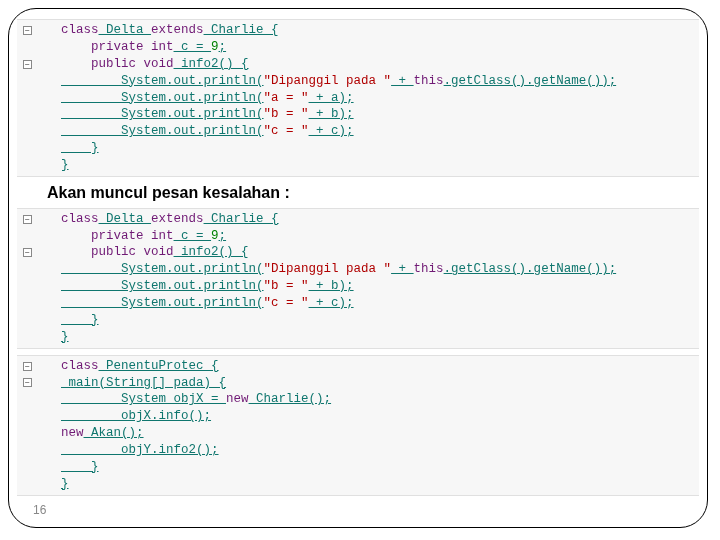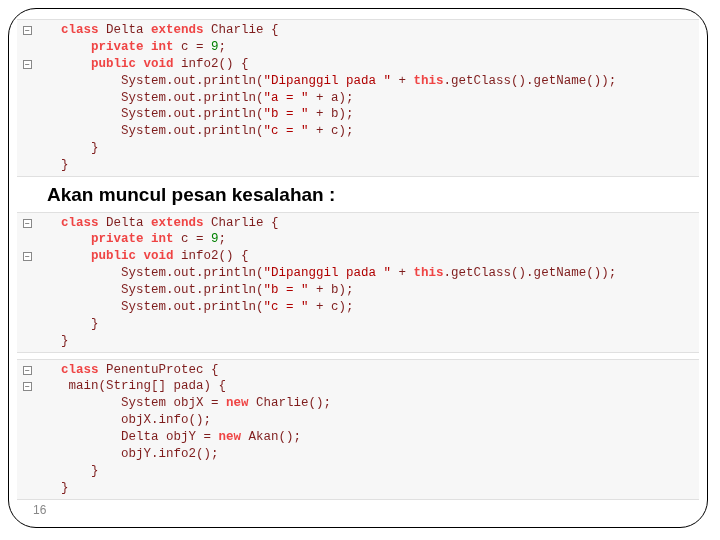--- a/index.html
+++ b/index.html
@@ -47,27 +47,27 @@
     width: 9px;
     height: 9px;
     border: 1px solid #888;
     background: #fff;
     font-size: 8px;
     line-height: 7px;
     text-align: center;
     color: #555;
     font-family: monospace;
   }
-  .kw { color: #ef4444; font-weight: 700; }
+  .kw { color: #701a75; font-weight: 400; }
   .str { color: #b00000; }
   .num { color: #008000; }
-  .plain { color: #7f1d1d; }
+  .plain { color: #0f766e; text-decoration: underline; }
   .explain {
     font-family: Arial, sans-serif;
-    font-size: 19px;
+    font-size: 16px;
     font-weight: 700;
     color: #000;
     margin: 2px 0 4px 30px;
     line-height: 1.3;
   }
   .page-badge {
     position: absolute;
     bottom: 10px;
     left: 24px;
     font-size: 12px;
@@ -169,21 +169,21 @@
     <div class="code-line">
       <span class="gutter"></span>
       <span class="plain">        System objX = </span><span class="kw">new</span><span class="plain"> Charlie();</span>
     </div>
     <div class="code-line">
       <span class="gutter"></span>
       <span class="plain">        objX.info();</span>
     </div>
     <div class="code-line">
       <span class="gutter"></span>
-      <span class="plain">        Delta objY = </span><span class="kw">new</span><span class="plain"> Akan();</span>
+      <span class="kw">new</span><span class="plain"> Akan();</span>
     </div>
     <div class="code-line">
       <span class="gutter"></span>
       <span class="plain">        objY.info2();</span>
     </div>
     <div class="code-line">
       <span class="gutter"></span>
       <span class="plain">    }</span>
     </div>
     <div class="code-line">

